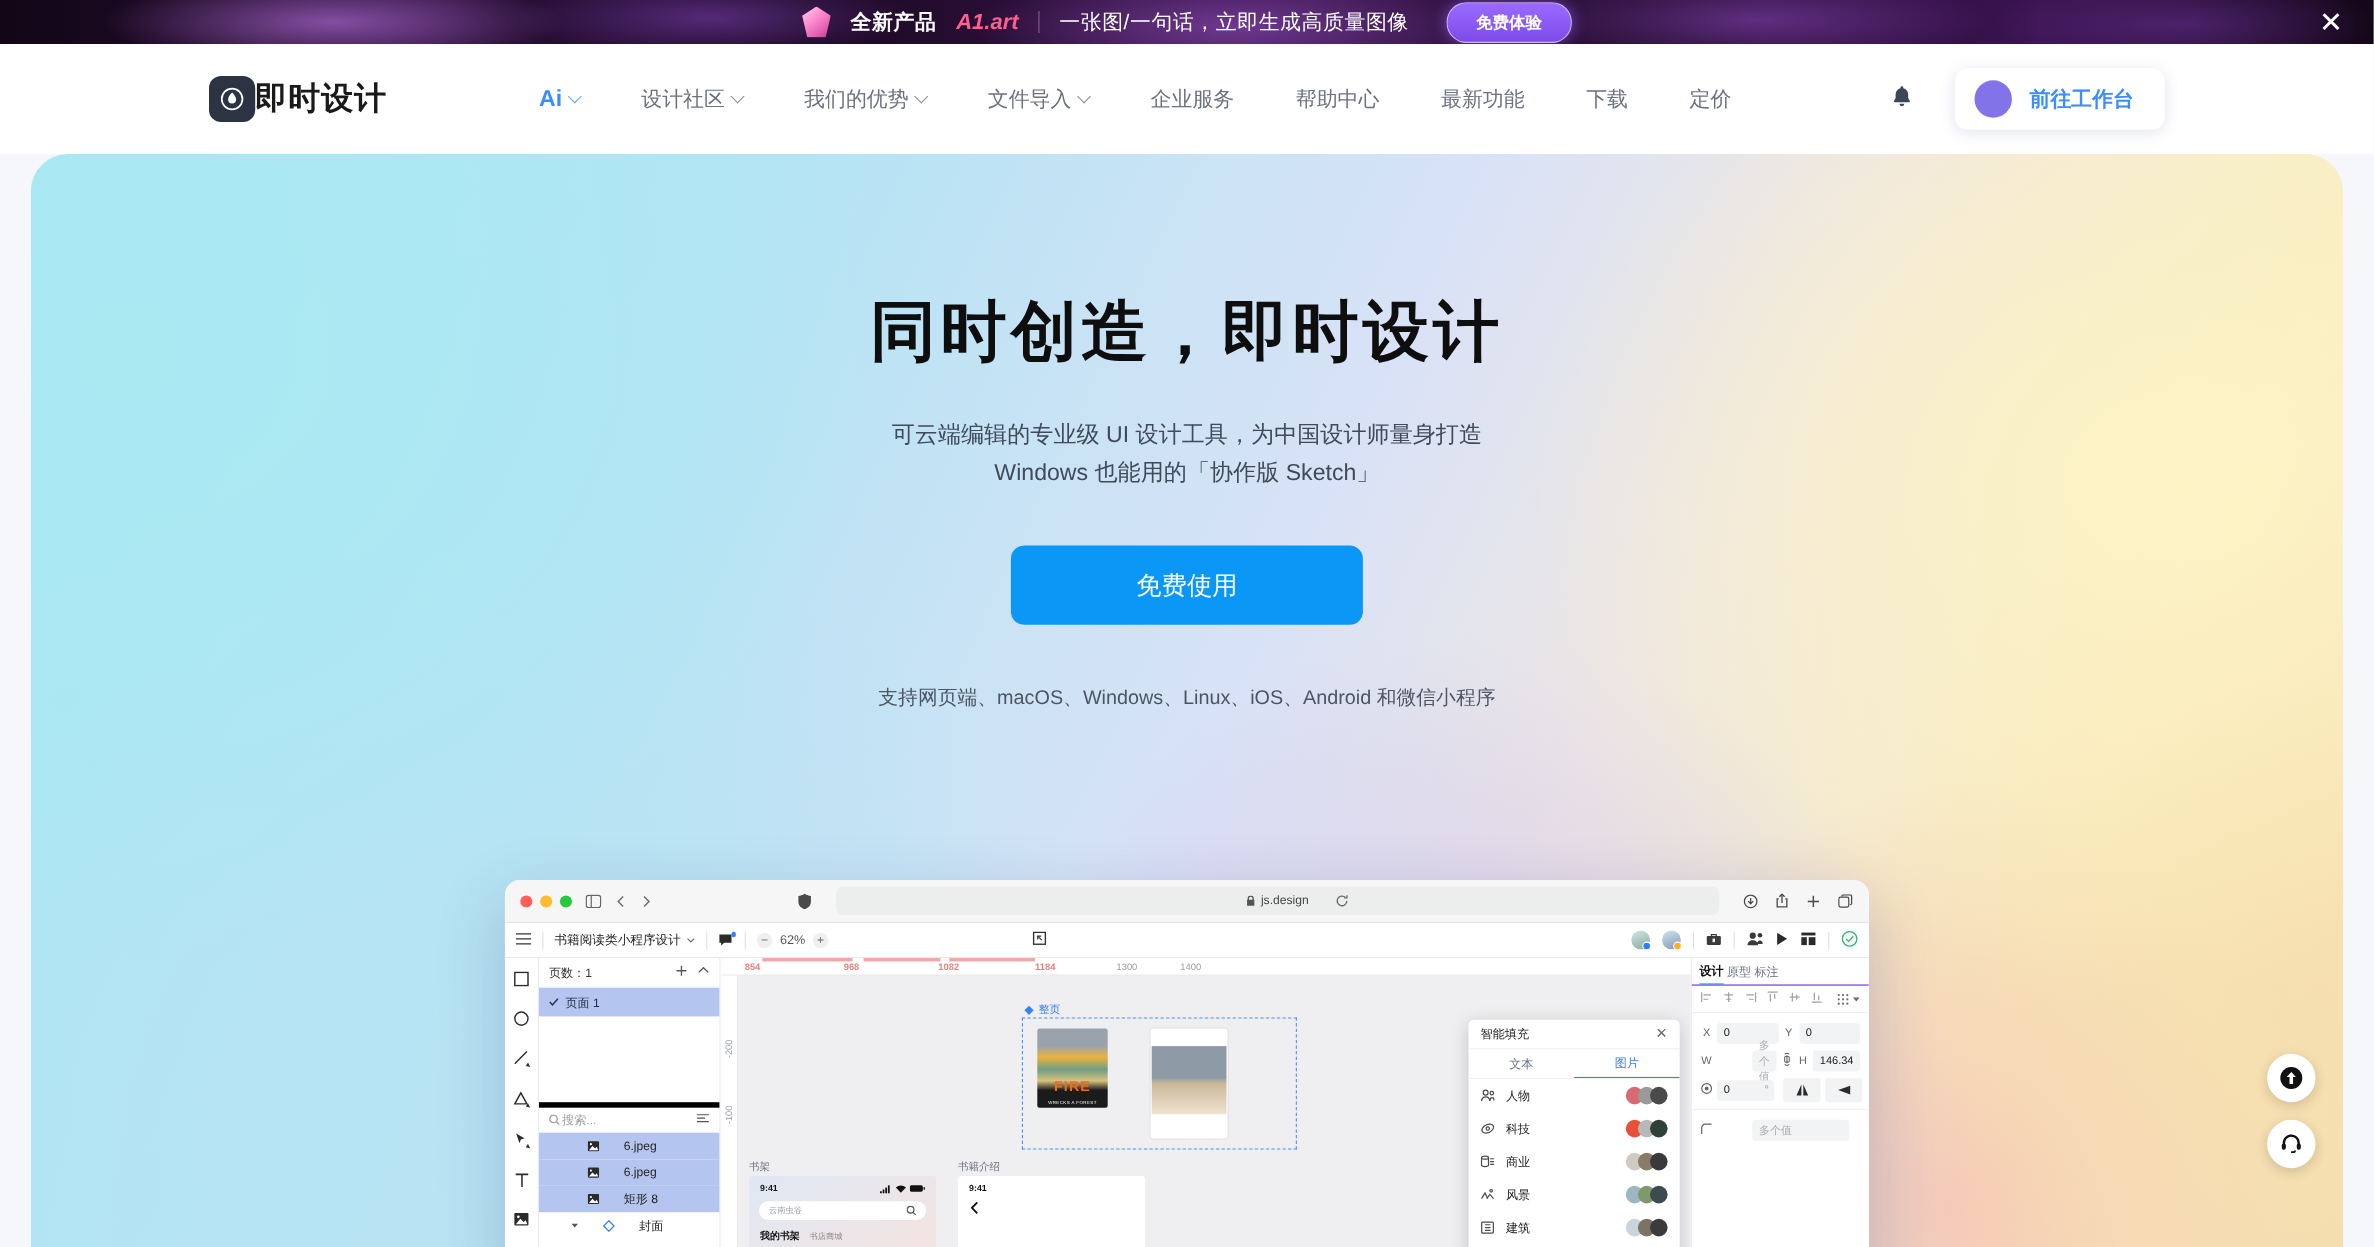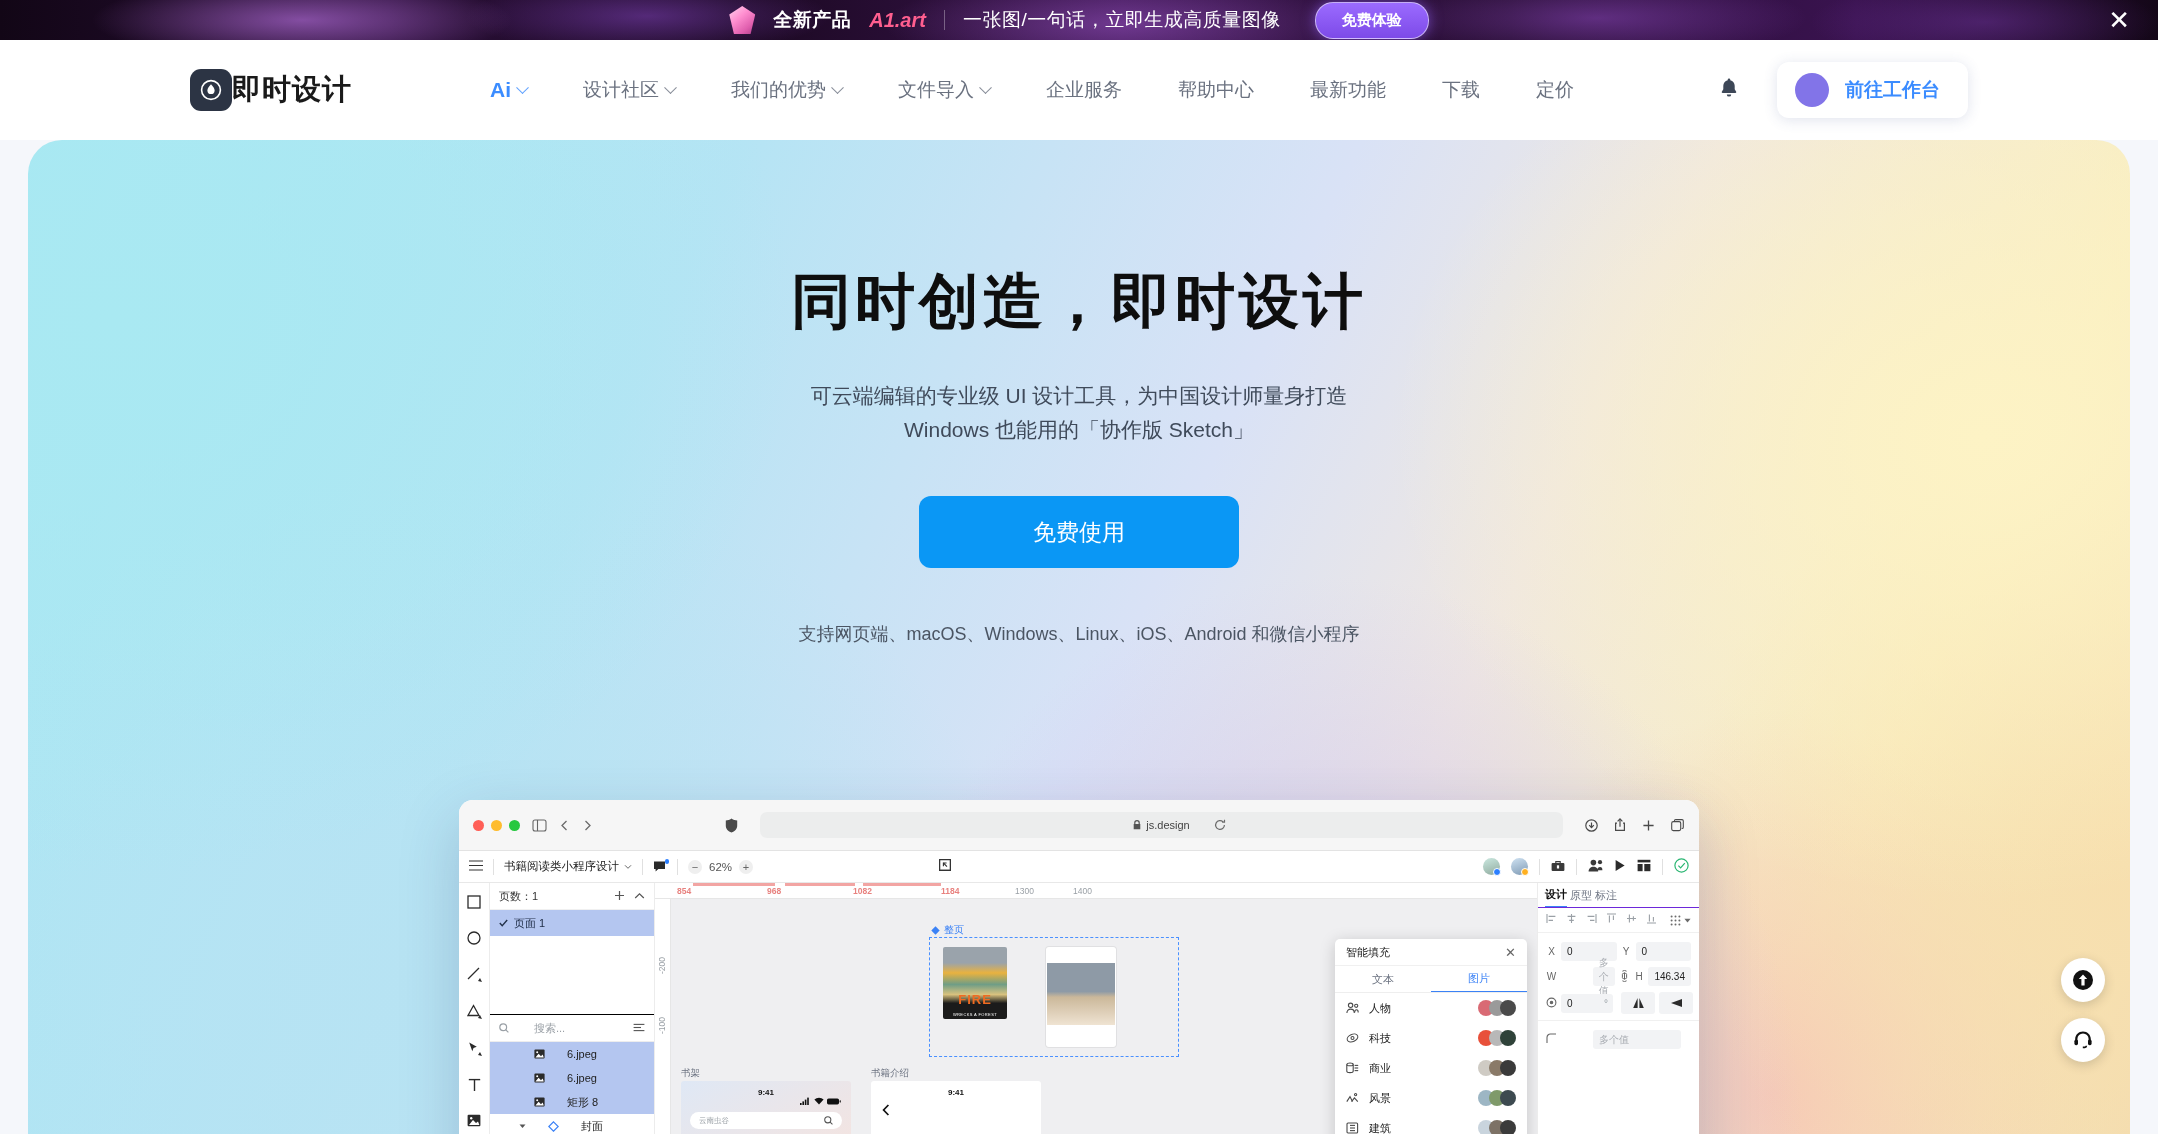--- a/index.html
+++ b/index.html
@@ -107,21 +107,21 @@
   
   .app-shot {
     position:absolute; left:50%; transform:translateX(-50%);
     top:660px; width:1240px; height:470px;
     background:#fff; border-radius:14px 14px 0 0; overflow:hidden;
     box-shadow:0 20px 60px rgba(40,60,110,.22);
     font-size:12px; color:#333;
   }
   
   .bz-chrome {
-    height:51px; background:#f6f6f6; display:flex; align-items:center;
+    height:39px; background:#f6f6f6; display:flex; align-items:center;
     padding:0 14px; border-bottom:1px solid #e3e3e3; gap:12px;
   }
   .dots { display:flex; gap:7px; }
   .dot { width:11px; height:11px; border-radius:50%; }
   .dot.r{background:#ff5f57;} .dot.y{background:#febc2e;} .dot.g{background:#28c840;}
   .bz-icon { color:#6b6b6b; cursor:pointer; display:flex; align-items:center; }
   .bz-url {
     flex:1; height:26px; background:#eceded; border-radius:7px;
     display:flex; align-items:center; justify-content:center; gap:5px;
     font-size:11px; color:#444; margin:0 10px;
@@ -156,22 +156,22 @@
     height:27px; display:flex; align-items:center; padding:0 9px;
     font-size:11px; color:#333; border-bottom:1px solid #f0f0f0;
   }
   .lp-head-actions { margin-left:auto; display:flex; gap:9px; color:#555; }
   .page-row {
     height:26px; display:flex; align-items:center; gap:6px; padding:0 9px;
     background:#b4c6f0; font-size:11px; color:#1c2a44; cursor:pointer;
   }
   .lp-spacer { flex:0 0 78px; }
   .lp-search {
-    height:28px; border-top:1px solid #000000; border-bottom:1px solid #ededed;
-    display:flex; align-items:center; padding:0 9px; gap:25px; font-size:11px; color:#9aa0a6;
+    height:28px; border-top:5px solid #000000; border-bottom:1px solid #ededed;
+    display:flex; align-items:center; padding:0 9px; gap:2px; font-size:11px; color:#9aa0a6;
   }
   .lp-search .sp { margin-left:auto; color:#555; }
   .layer-item {
     height:24px; display:flex; align-items:center; gap:22px; padding-left:44px;
     font-size:11px; color:#222; cursor:pointer;
   }
   .layer-item.sel { background:#b4c6f0; }
   .layer-item.grp { padding-left:29px; }
   .li-icon { width:11px; height:11px; display:flex; }
 
@@ -208,21 +208,21 @@
     position:absolute; background:#fff; border-radius:3px; overflow:hidden;
     box-shadow:0 0 0 1px rgba(0,0,0,.06);
   }
   .poster2 .img {
     position:absolute; top:16%; left:2%; right:2%; height:62%;
     background:linear-gradient(180deg,#8e9aa6 0%,#8e9aa6 46%,#cbb89a 55%,#efe3d2 100%);
   }
   
   .mframe { position:absolute; background:#fff; border-radius:3px; overflow:hidden; }
   .mf-title { position:absolute; font-size:9.5px; color:#6b7280; }
-  .mf-status { display:flex; align-items:center; padding:7px 10px 3px; font-size:8px; font-weight:700; color:#111;flex-direction:column; }
+  .mf-status { display:flex; align-items:center; padding:7px 10px 3px; font-size:8px; font-weight:700; color:#111; }
   .mf-status .right { margin-left:auto; display:flex; align-items:center; gap:3px; }
   .mf-search {
     margin:4px 9px; height:17px; border-radius:9px; background:#fff;
     display:flex; align-items:center; padding:0 9px; font-size:7.5px; color:#9aa0a6;
   }
   .mf-tabs { display:flex; gap:9px; padding:4px 10px 3px; align-items:baseline; }
   .mf-tab1 { font-size:9px; font-weight:700; color:#111; }
   .mf-tab2 { font-size:7.5px; color:#8b8b8b; }
   .mf-back { padding:4px 11px; font-size:12px; font-weight:700; color:#111; }
 

